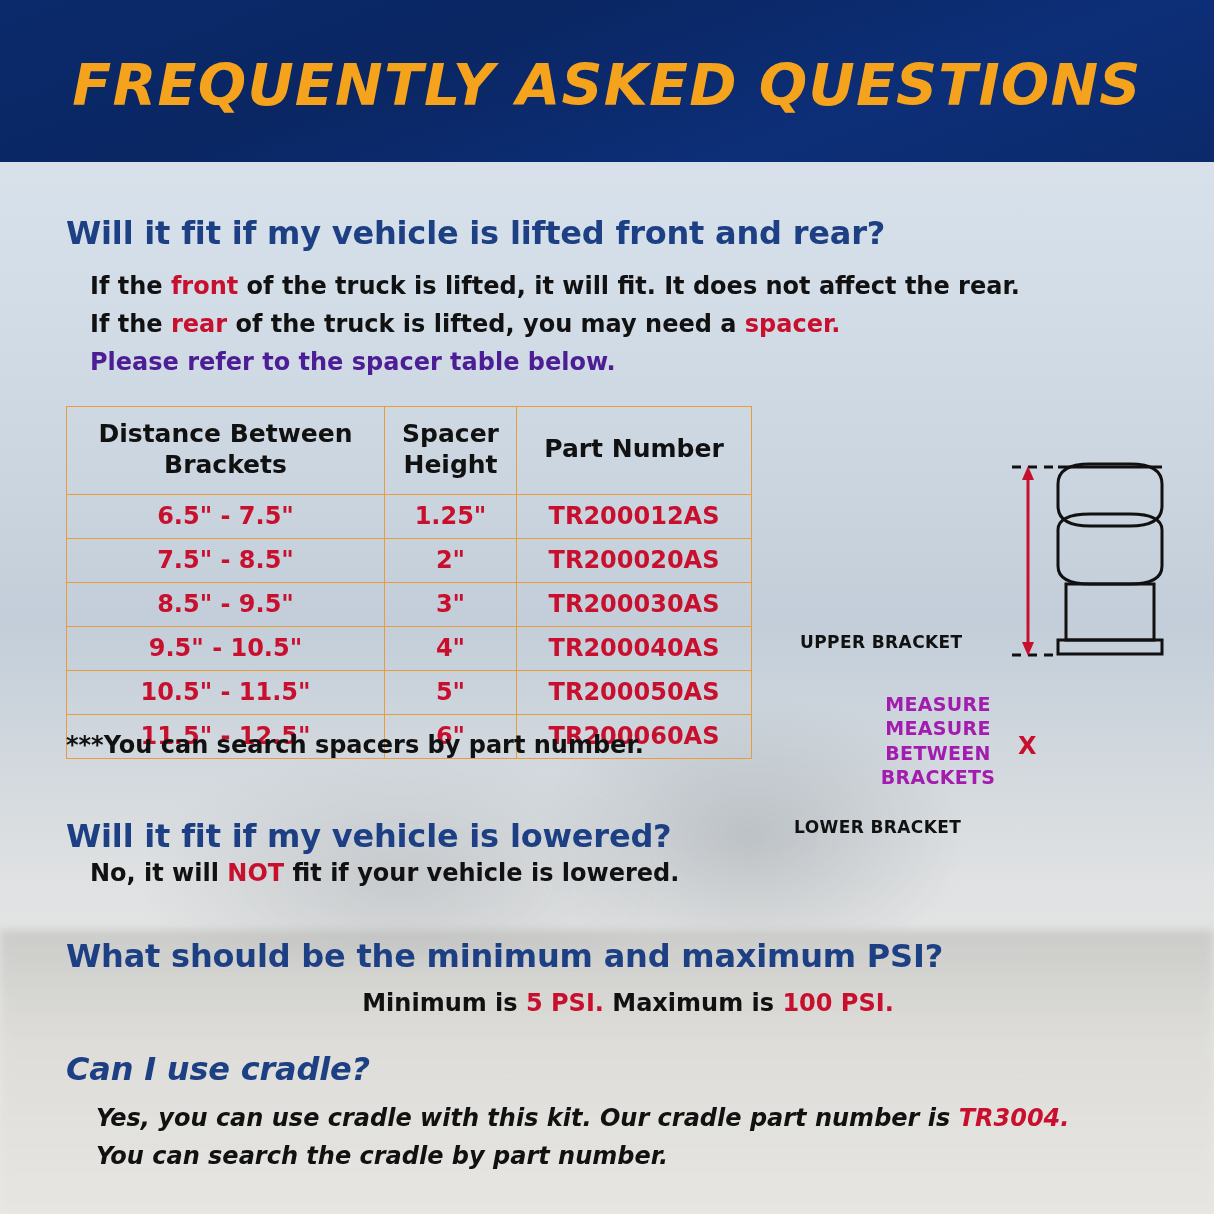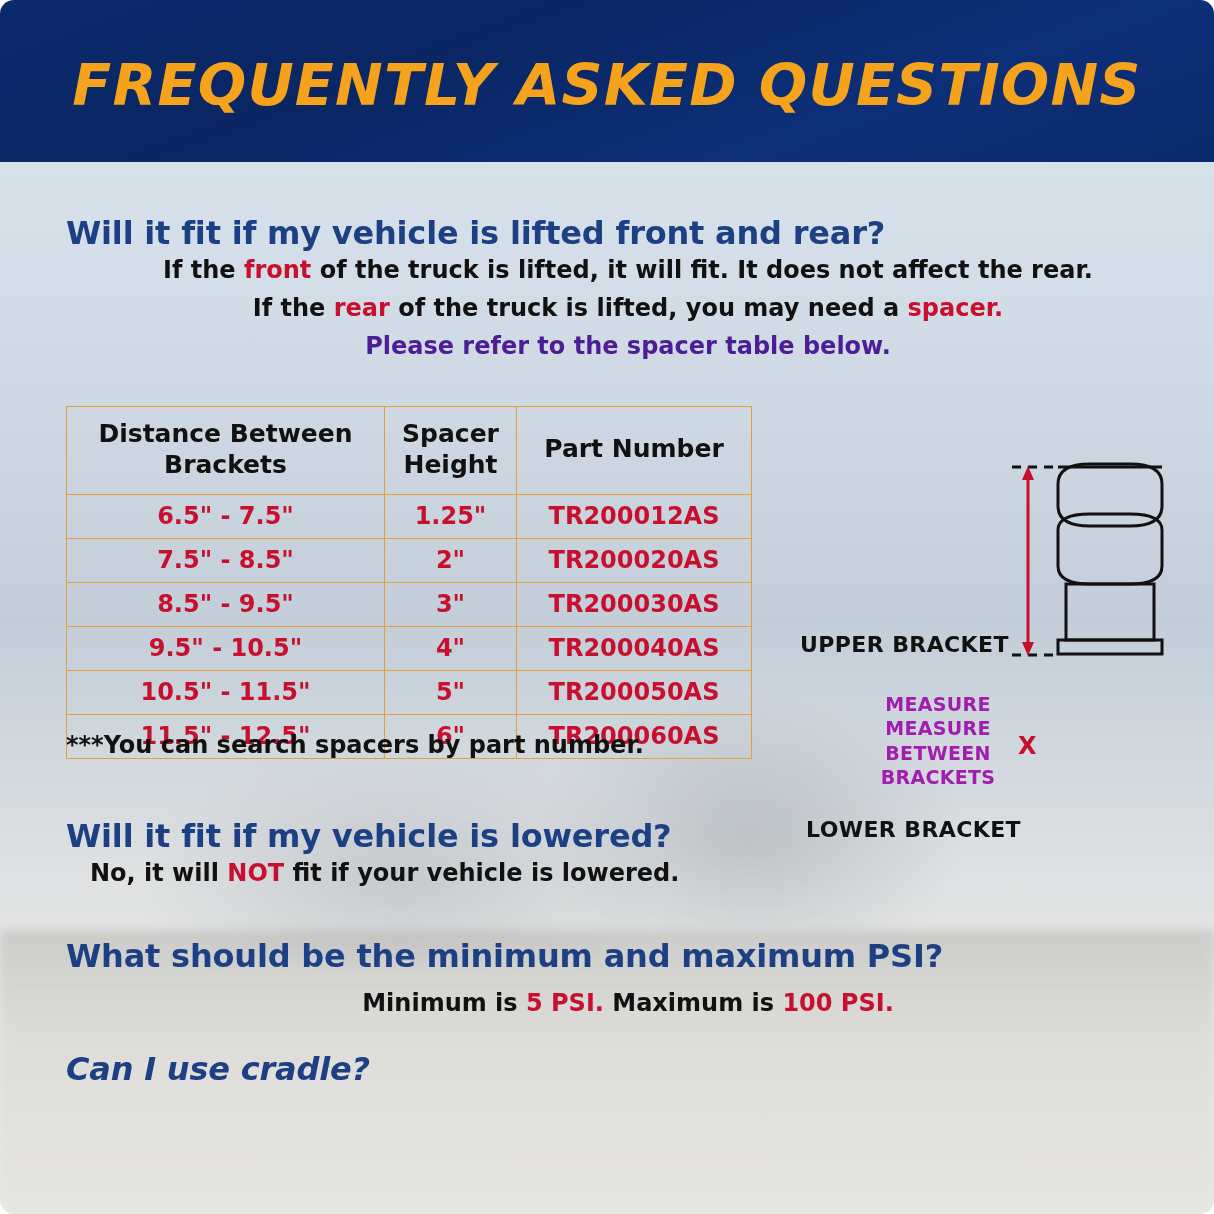--- a/index.html
+++ b/index.html
@@ -11,21 +11,20 @@
     height: 1214px;
     font-family: "DejaVu Sans", sans-serif;
     overflow: hidden;
     background: #ffffff;
   }
   .page {
     position: relative;
     width: 1214px;
     height: 1214px;
     overflow: hidden;
-    border-radius: 14px;
   }
 
   
   .bg {
     position: absolute;
     inset: 0;
     background:
       linear-gradient(to bottom,
         rgba(226,233,240,0.96) 0px,
         rgba(214,224,234,0.92) 120px,
@@ -104,21 +103,21 @@
   .a {
     color: #111111;
     font-size: 24px;
     font-weight: bold;
     line-height: 1.58;
   }
   .red { color: #c8102e; }
   .orange { color: #4c1d95; }
 
   .block-1 { position: absolute; left: 66px; top: 52px; width: 1100px; }
-  .block-1 .a { margin-top: 0; padding-left: 24px; text-align: center; }
+  .block-1 .a { margin-top: 16px; padding-left: 24px; }
 
   
   .table-wrap {
     position: absolute;
     left: 66px;
     top: 244px;
     width: 685px;
   }
   table.spacer-table {
     border-collapse: collapse;
@@ -161,27 +160,27 @@
   .diagram {
     position: absolute;
     left: 790px;
     top: 290px;
     width: 400px;
     height: 240px;
   }
   .diag-label {
     position: absolute;
     color: #111111;
-    font-size: 22px;
+    font-size: 17px;
     font-weight: bold;
     letter-spacing: 0.4px;
     white-space: nowrap;
   }
   .diag-upper { left: 10px; top: 180px; }
-  .diag-lower { left: 16px; top: 365px; }
+  .diag-lower { left: 4px; top: 365px; }
   .diag-measure {
     position: absolute;
     left: 68px;
     top: 240px;
     width: 160px;
     text-align: center;
     color: #a21caf;
     font-size: 19px;
     font-weight: bold;
     line-height: 1.28;
@@ -322,16 +321,22 @@
 
     <div class="block-3">
       <div class="q">What should be the minimum and maximum PSI?</div>
       <div class="a">
         <span>Minimum is </span><span class="red">5 PSI.</span><span> Maximum is </span><span class="red">100 PSI.</span>
       </div>
     </div>
 
     <div class="block-4">
       <div class="q">Can I use cradle?</div>
+      <div class="a">
+        <div>
+          <span>Yes, you can use cradle with this kit. Our cradle part number is </span><span class="red">TR3004.</span>
+        </div>
+        <div>You can search the cradle by part number.</div>
+      </div>
     </div>
 
   </div>
 </div>
 
 </body></html>

